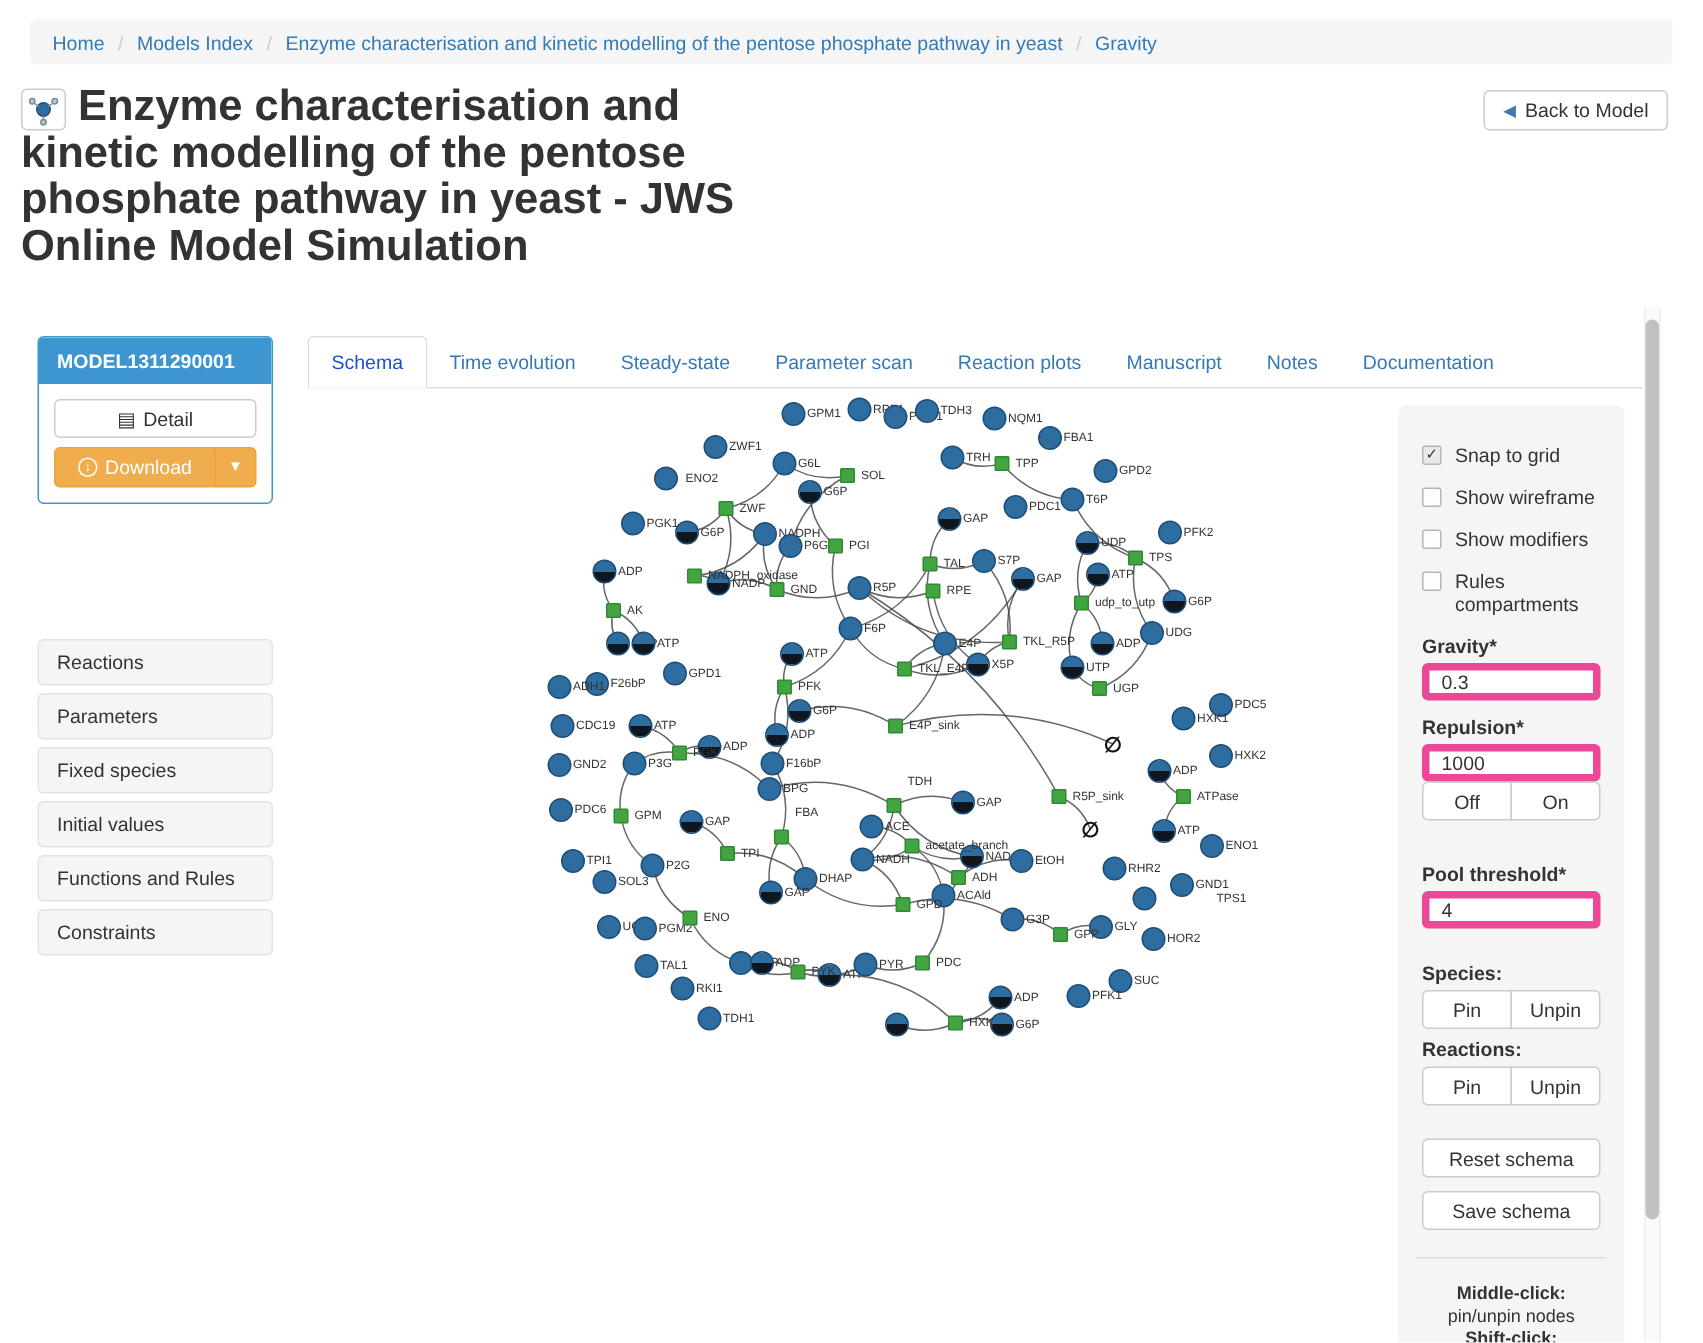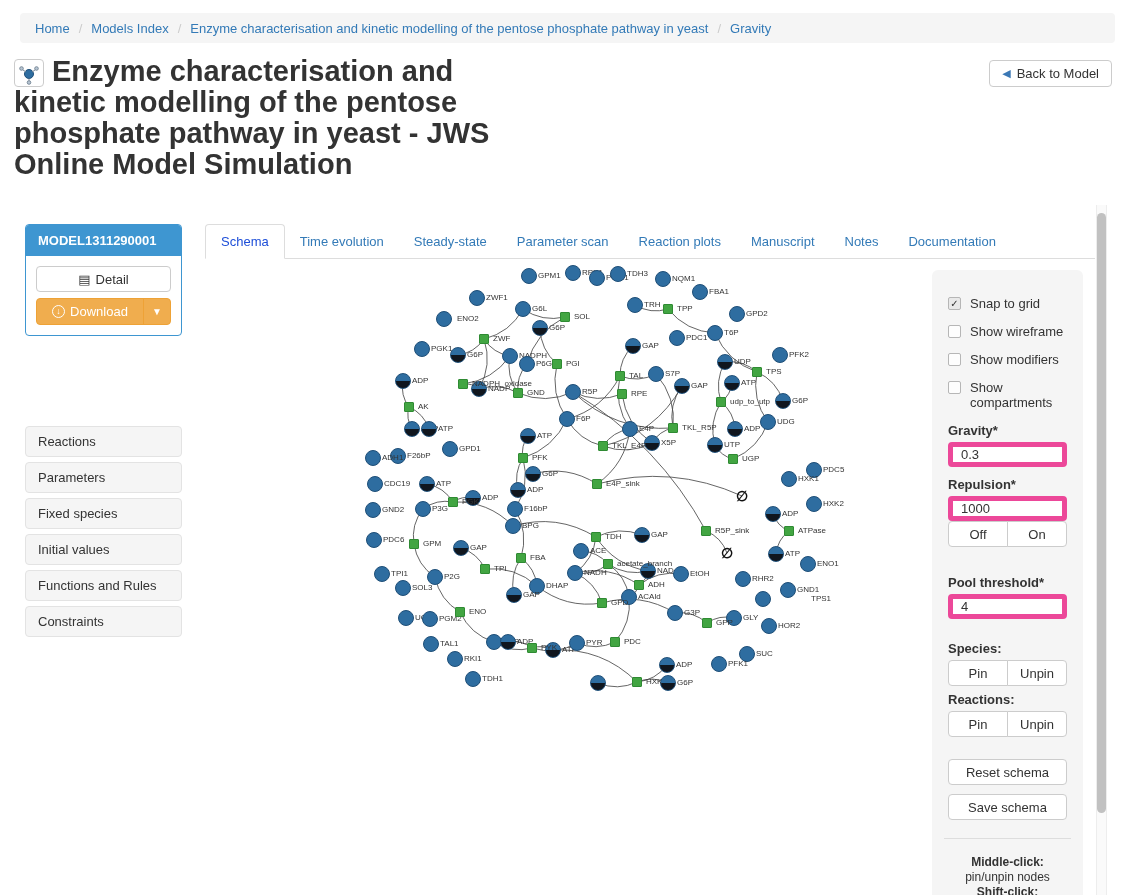--- a/index.html
+++ b/index.html
@@ -452,31 +452,31 @@
       <span class="glabel" style="left: 407px; top: 182px;">TKL_E4P</span>
       <div class="gnode reaction" style="left: 204px; top: 148px;"></div>
       <span class="glabel" style="left: 213px; top: 143px;">AK</span>
       <div class="gnode reaction" style="left: 318px; top: 199px;"></div>
       <span class="glabel" style="left: 327px; top: 194px;">PFK</span>
       <div class="gnode reaction" style="left: 248px; top: 243px;"></div>
       <span class="glabel" style="left: 257px; top: 238px;">PGK</span>
       <div class="gnode reaction" style="left: 209px; top: 285px;"></div>
       <span class="glabel" style="left: 218px; top: 280px;">GPM</span>
       <div class="gnode reaction" style="left: 316px; top: 299px;"></div>
-      <span class="glabel" style="left: 325px; top: 294px;">FBA</span>
+      <span class="glabel" style="left: 325px; top: 278px;">FBA</span>
       <div class="gnode reaction" style="left: 280px; top: 310px;"></div>
       <span class="glabel" style="left: 289px; top: 305px;">TPI</span>
       <div class="gnode reaction" style="left: 255px; top: 353px;"></div>
       <span class="glabel" style="left: 264px; top: 348px;">ENO</span>
       <div class="gnode reaction" style="left: 327px; top: 389px;"></div>
       <span class="glabel" style="left: 336px; top: 384px;">PYK</span>
       <div class="gnode reaction" style="left: 410px; top: 383px;"></div>
       <span class="glabel" style="left: 419px; top: 378px;">PDC</span>
       <div class="gnode reaction" style="left: 391px; top: 278px;"></div>
-      <span class="glabel" style="left: 400px; top: 273px;">TDH</span>
+      <span class="glabel" style="left: 400px; top: 257px;">TDH</span>
       <div class="gnode reaction" style="left: 403px; top: 305px;"></div>
       <span class="glabel" style="left: 412px; top: 300px;">acetate_branch</span>
       <div class="gnode reaction" style="left: 434px; top: 326px;"></div>
       <span class="glabel" style="left: 443px; top: 321px;">ADH</span>
       <div class="gnode reaction" style="left: 397px; top: 344px;"></div>
       <span class="glabel" style="left: 406px; top: 339px;">GPD</span>
       <div class="gnode reaction" style="left: 502px; top: 364px;"></div>
       <span class="glabel" style="left: 511px; top: 359px;">GPP</span>
       <div class="gnode reaction" style="left: 584px; top: 272px;"></div>
       <span class="glabel" style="left: 593px; top: 267px;">ATPase</span>
@@ -498,21 +498,21 @@
     <div class="cb-row">
       <span class="cb"></span>
       <span>Show wireframe</span>
     </div>
     <div class="cb-row">
       <span class="cb"></span>
       <span>Show modifiers</span>
     </div>
     <div class="cb-row">
       <span class="cb"></span>
-      <span>Show compartments</span>
+      <span>Rules compartments</span>
     </div>
 
     <div class="ctrl-label">Gravity*</div>
     <input class="ctrl-input" value="0.3" style="">
     <div class="ctrl-label">Repulsion*</div>
     <input class="ctrl-input" value="1000" style="">
     <div class="btn-group">
       <button>Off</button>
       <button>On</button>
     </div>

